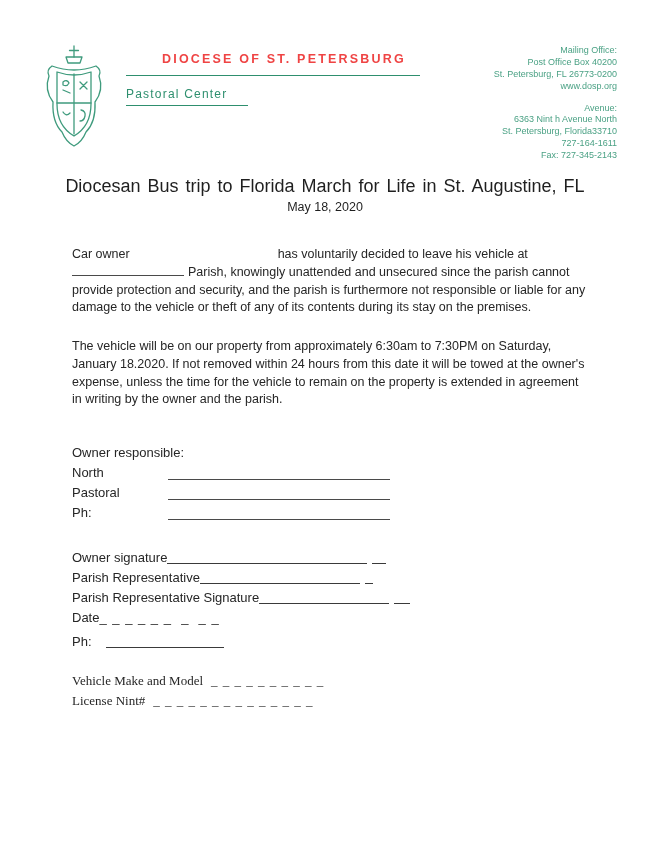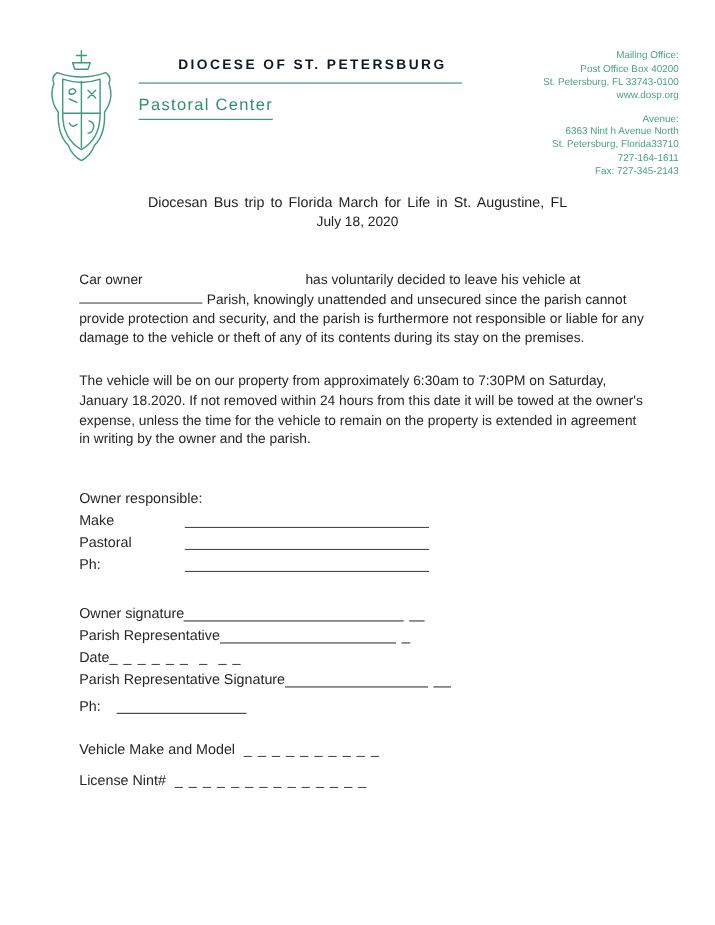--- a/index.html
+++ b/index.html
@@ -12,41 +12,41 @@
     margin: 0 auto;
     background: #ffffff;
     color: #2a2a2a;
     overflow: hidden;
   }
 
   
   .crest { position: absolute; left: 42px; top: 44px; width: 64px; height: 122px; }
   .org-block { position: absolute; left: 126px; top: 52px; width: 300px; }
   .org-name {
-    color: #0f172a; font-size: 12.5px; font-weight: bold;
+    color: #ef4444; font-size: 12.5px; font-weight: bold;
     letter-spacing: 2.2px; white-space: nowrap; padding-left: 36px;
   }
   .org-rule { height: 1px; background: #2e8f6e; width: 294px; margin-top: 9px; }
   .dept {
-    color: #2e8f6e; font-size: 15px; letter-spacing: 1.2px; margin-top: 11px;
+    color: #2e8f6e; font-size: 12px; letter-spacing: 1.2px; margin-top: 11px;
   }
   .dept-rule { height: 1px; background: #2e8f6e; width: 122px; margin-top: 4px; }
 
   .addr-block {
     position: absolute; right: 33px; top: 45px;
     text-align: right; color: #4aa184; font-size: 9px; line-height: 1.32;
   }
   .addr-block .grp2 { margin-top: 10px; }
 
   
   .title-block {
     position: absolute; top: 176px; left: 0; width: 100%;
     text-align: center; color: #1f1f1f;
   }
-  .title-line1 { font-size: 13px; word-spacing: 2px; }
+  .title-line1 { font-size: 18px; word-spacing: 2px; }
   .title-line2 { font-size: 12.5px; margin-top: 3px; }
 
   
   .content {
     position: absolute; top: 246px; left: 72px; width: 516px;
     font-size: 12.5px; color: #262626;
   }
   .para { line-height: 1.42; }
   .para + .para { margin-top: 21px; }
   .blank-space { display: inline-block; width: 148px; }
@@ -58,36 +58,36 @@
   .owner-info { margin-top: 36px; }
   .section-heading { font-size: 13px; }
   .field-row { display: flex; align-items: flex-end; margin-top: 5px; }
   .field-label { width: 96px; font-size: 13px; }
   .field-line {
     display: inline-block; width: 222px; height: 13px;
     border-bottom: 1px solid #4a4a4a;
   }
 
   .sig-section { margin-top: 30px; }
-  .sig-row { display: flex; align-items: flex-end; margin-top: 5px; font-size: 13px; }
+  .sig-row { display: flex; align-items: center; margin-top: 5px; font-size: 13px; }
   .sig-line { display: inline-block; height: 13px; border-bottom: 1px solid #3a3a3a; }
   .sig-line.w200 { width: 200px; }
   .sig-line.w160 { width: 160px; }
   .sig-line.w130 { width: 130px; }
   .sig-line.w118 { width: 118px; }
   .sig-short { display: inline-block; height: 13px; border-bottom: 1px solid #3a3a3a; margin-left: 5px; }
   .sig-short.w14 { width: 14px; }
   .sig-short.w8  { width: 8px; }
   .sig-short.w16 { width: 16px; }
   .dash-blank { letter-spacing: 1px; white-space: pre; color: #2a2a2a; }
   .gap-sm { display: inline-block; width: 14px; }
   .ph-row { margin-top: 9px; }
 
   .vehicle-section { margin-top: 24px; }
-  .veh-row { display: flex; align-items: flex-end; margin-top: 14px; font-size: 13px; }
+  .veh-row { display: flex; align-items: flex-end; margin-top: 4px; font-size: 13px; font-family: Liberation Serif, serif; }
   .veh-label { margin-right: 8px; }
 </style>
 </head>
 <body>
 
 <div class="page">
 
   <div class="crest">
     <svg viewBox="0 0 64 122" width="64" height="122" xmlns="http://www.w3.org/2000/svg">
       <g fill="none" stroke="#3f9b7d" stroke-width="1.3" stroke-linecap="round" stroke-linejoin="round">
@@ -107,45 +107,45 @@
   <div class="org-block">
     <div class="org-name">DIOCESE OF ST. PETERSBURG</div>
     <div class="org-rule"></div>
     <div class="dept">Pastoral Center</div>
     <div class="dept-rule"></div>
   </div>
 
   <div class="addr-block">
     <div>Mailing Office:</div>
     <div>Post Office Box 40200</div>
-    <div>St. Petersburg, FL 33743-0100</div>
+    <div>St. Petersburg, FL 26773-0200</div>
     <div>www.dosp.org</div>
     <div class="grp2">Avenue:</div>
     <div>6363 Nint h Avenue North</div>
     <div>St. Petersburg, Florida33710</div>
     <div>727-164-1611</div>
     <div>Fax: 727-345-2143</div>
   </div>
 
   <div class="title-block">
     <div class="title-line1">Diocesan Bus trip to Florida March for Life in St. Augustine, FL</div>
-    <div class="title-line2">July 18, 2020</div>
+    <div class="title-line2">May 18, 2020</div>
   </div>
 
   <div class="content">
 
     <p class="para"><span>Car owner</span><span class="blank-space"></span><span>has voluntarily decided to leave his vehicle at</span>
       <span class="blank-line"></span><span>Parish, knowingly unattended and unsecured since the parish cannot provide protection and security, and the parish is furthermore not responsible or liable for any damage to the vehicle or theft of any of its contents during its stay on the premises.</span></p>
 
     <p class="para"><span>The vehicle will be on our property from approximately 6:30am to 7:30PM on Saturday, January 18.2020. If not removed within 24 hours from this date it will be towed at the owner's expense, unless the time for the vehicle to remain on the property is extended in agreement in writing by the owner and the parish.</span></p>
 
     <div class="owner-info">
       <div class="section-heading">Owner responsible:</div>
       <div class="field-row">
-        <span class="field-label">Make</span>
+        <span class="field-label">North</span>
         <span class="field-line"></span>
       </div>
       <div class="field-row">
         <span class="field-label">Pastoral</span>
         <span class="field-line"></span>
       </div>
       <div class="field-row">
         <span class="field-label">Ph:</span>
         <span class="field-line"></span>
       </div>
@@ -156,27 +156,27 @@
         <span>Owner signature</span>
         <span class="sig-line w200"></span>
         <span class="sig-short w14"></span>
       </div>
       <div class="sig-row">
         <span>Parish Representative</span>
         <span class="sig-line w160"></span>
         <span class="sig-short w8"></span>
       </div>
       <div class="sig-row">
-        <span>Date</span>
-        <span class="dash-blank">_ _ _ _ _ _  _  _ _</span>
-      </div>
-      <div class="sig-row">
         <span>Parish Representative Signature</span>
         <span class="sig-line w130"></span>
         <span class="sig-short w16"></span>
+      </div>
+      <div class="sig-row">
+        <span>Date</span>
+        <span class="dash-blank">_ _ _ _ _ _  _  _ _</span>
       </div>
       <div class="sig-row ph-row">
         <span>Ph:</span>
         <span class="gap-sm"></span>
         <span class="sig-line w118"></span>
       </div>
     </div>
 
     <div class="vehicle-section">
       <div class="veh-row">

